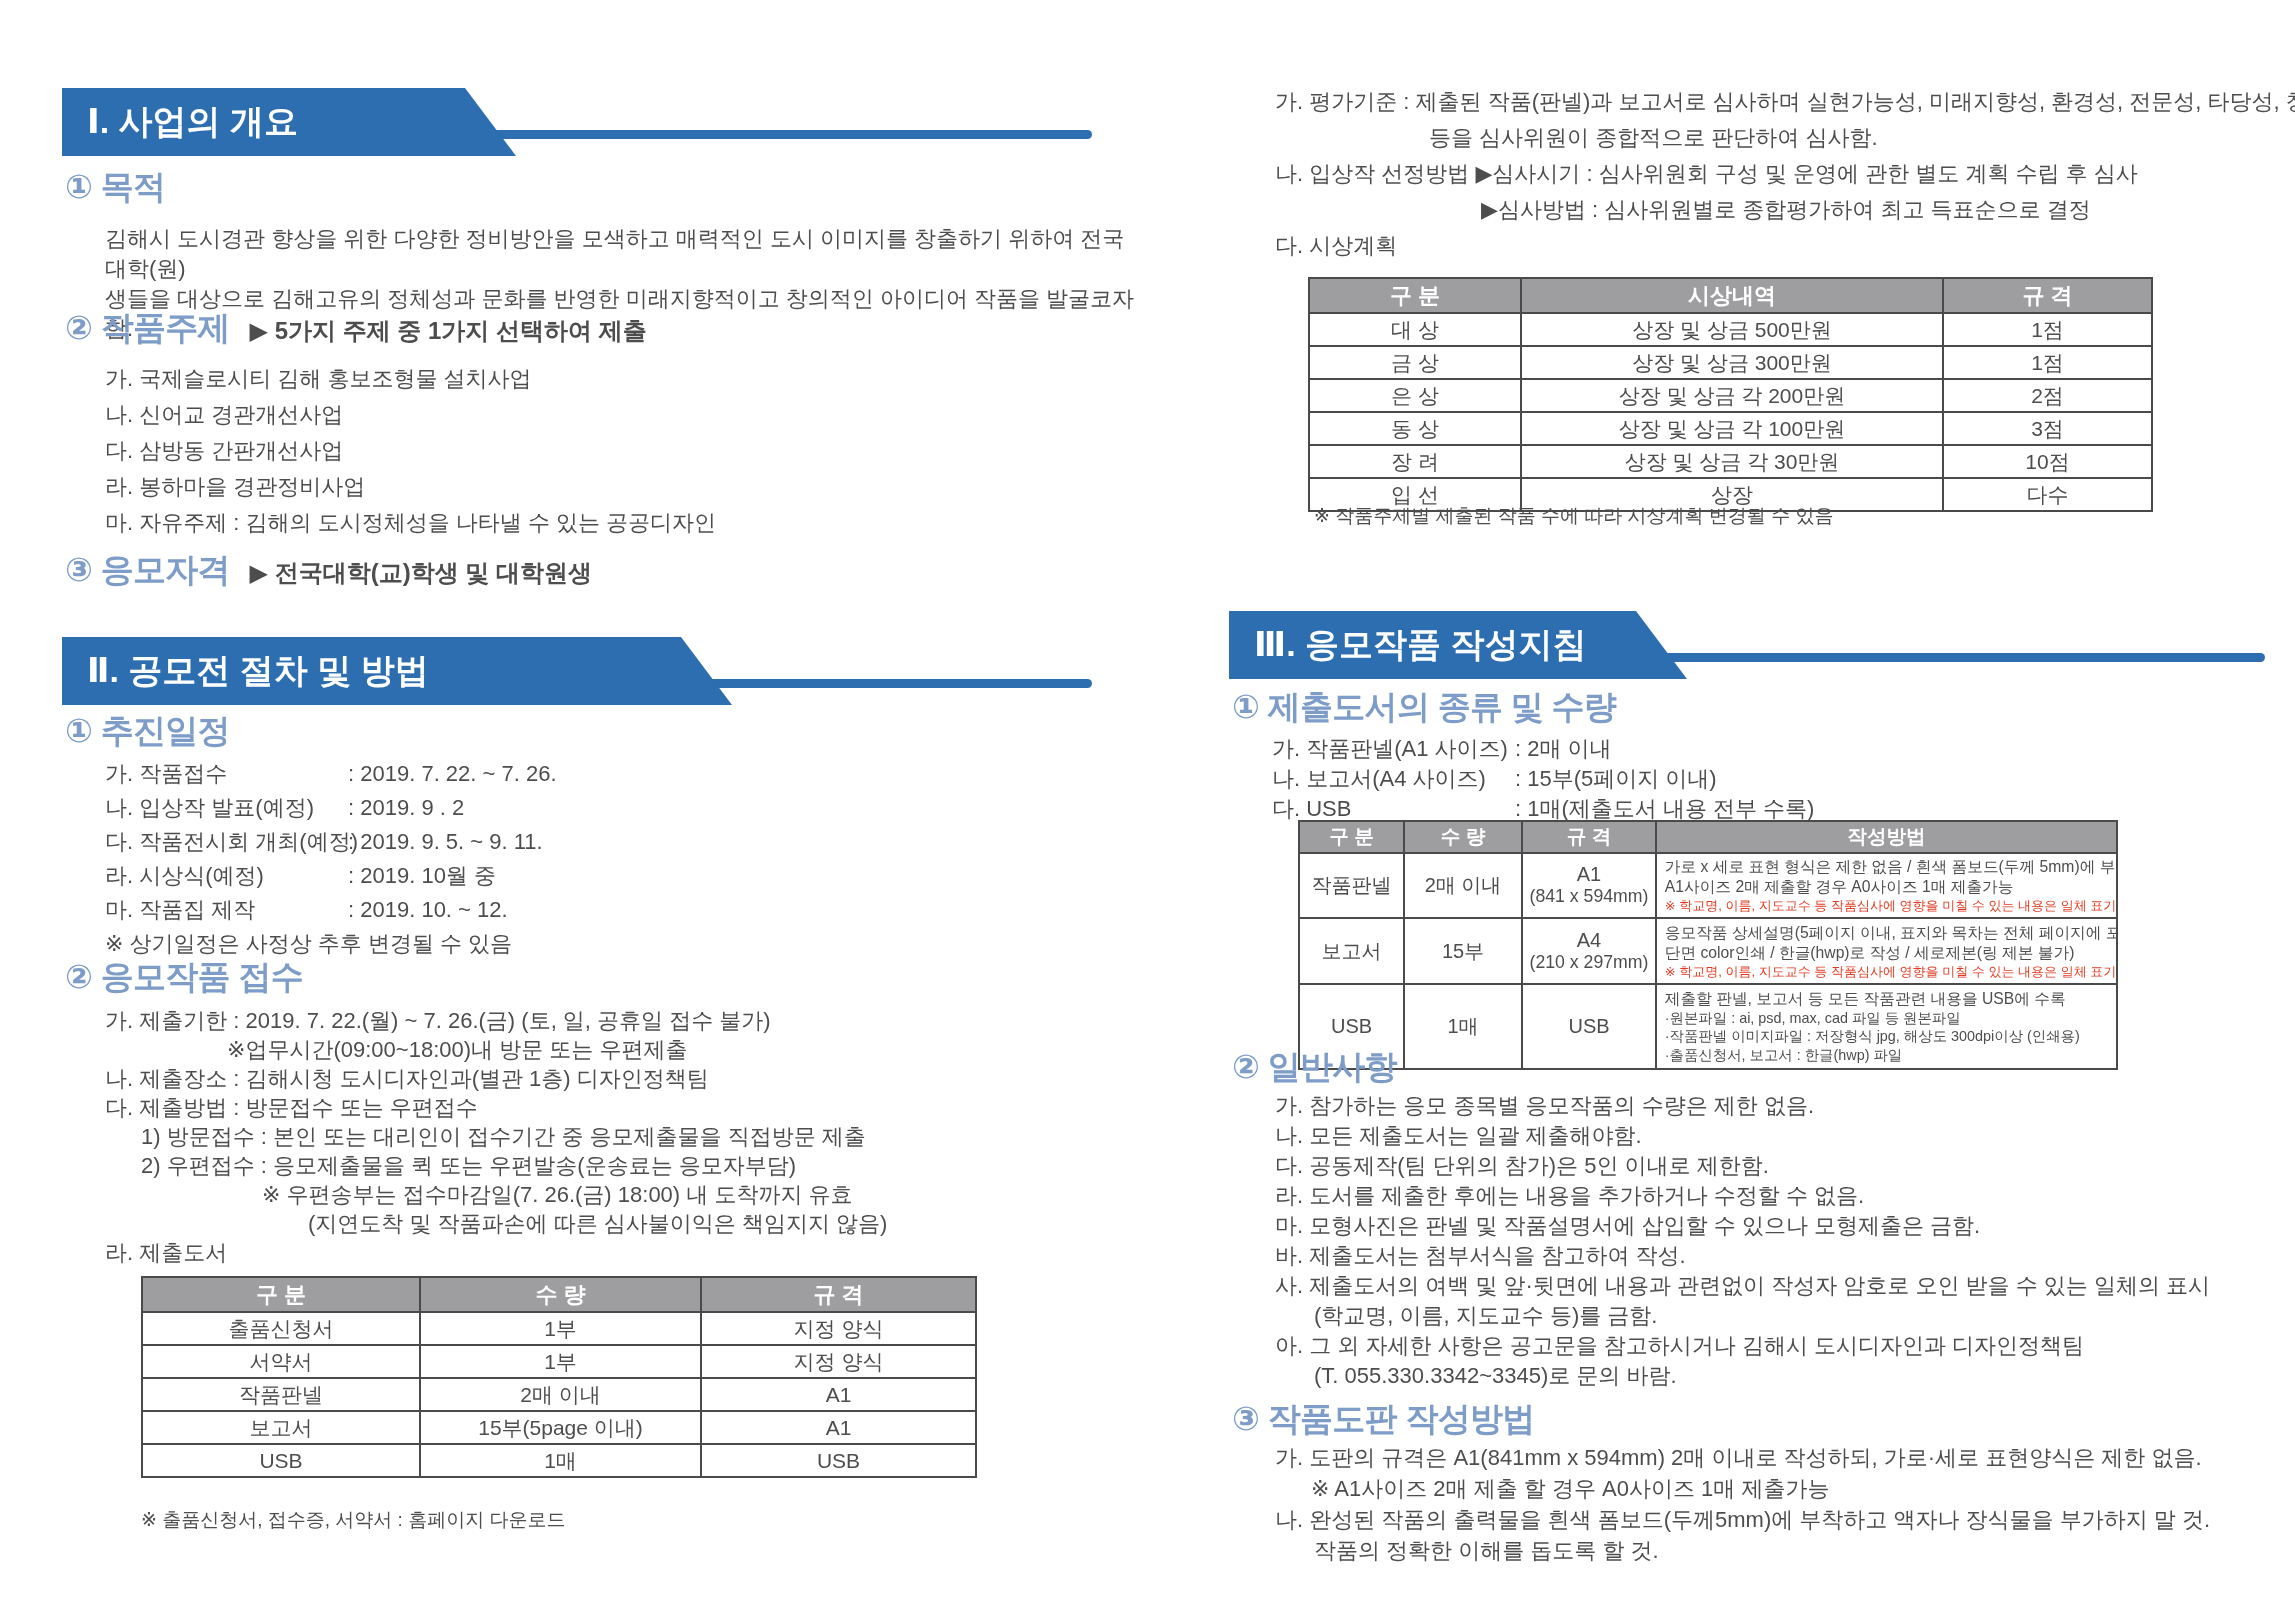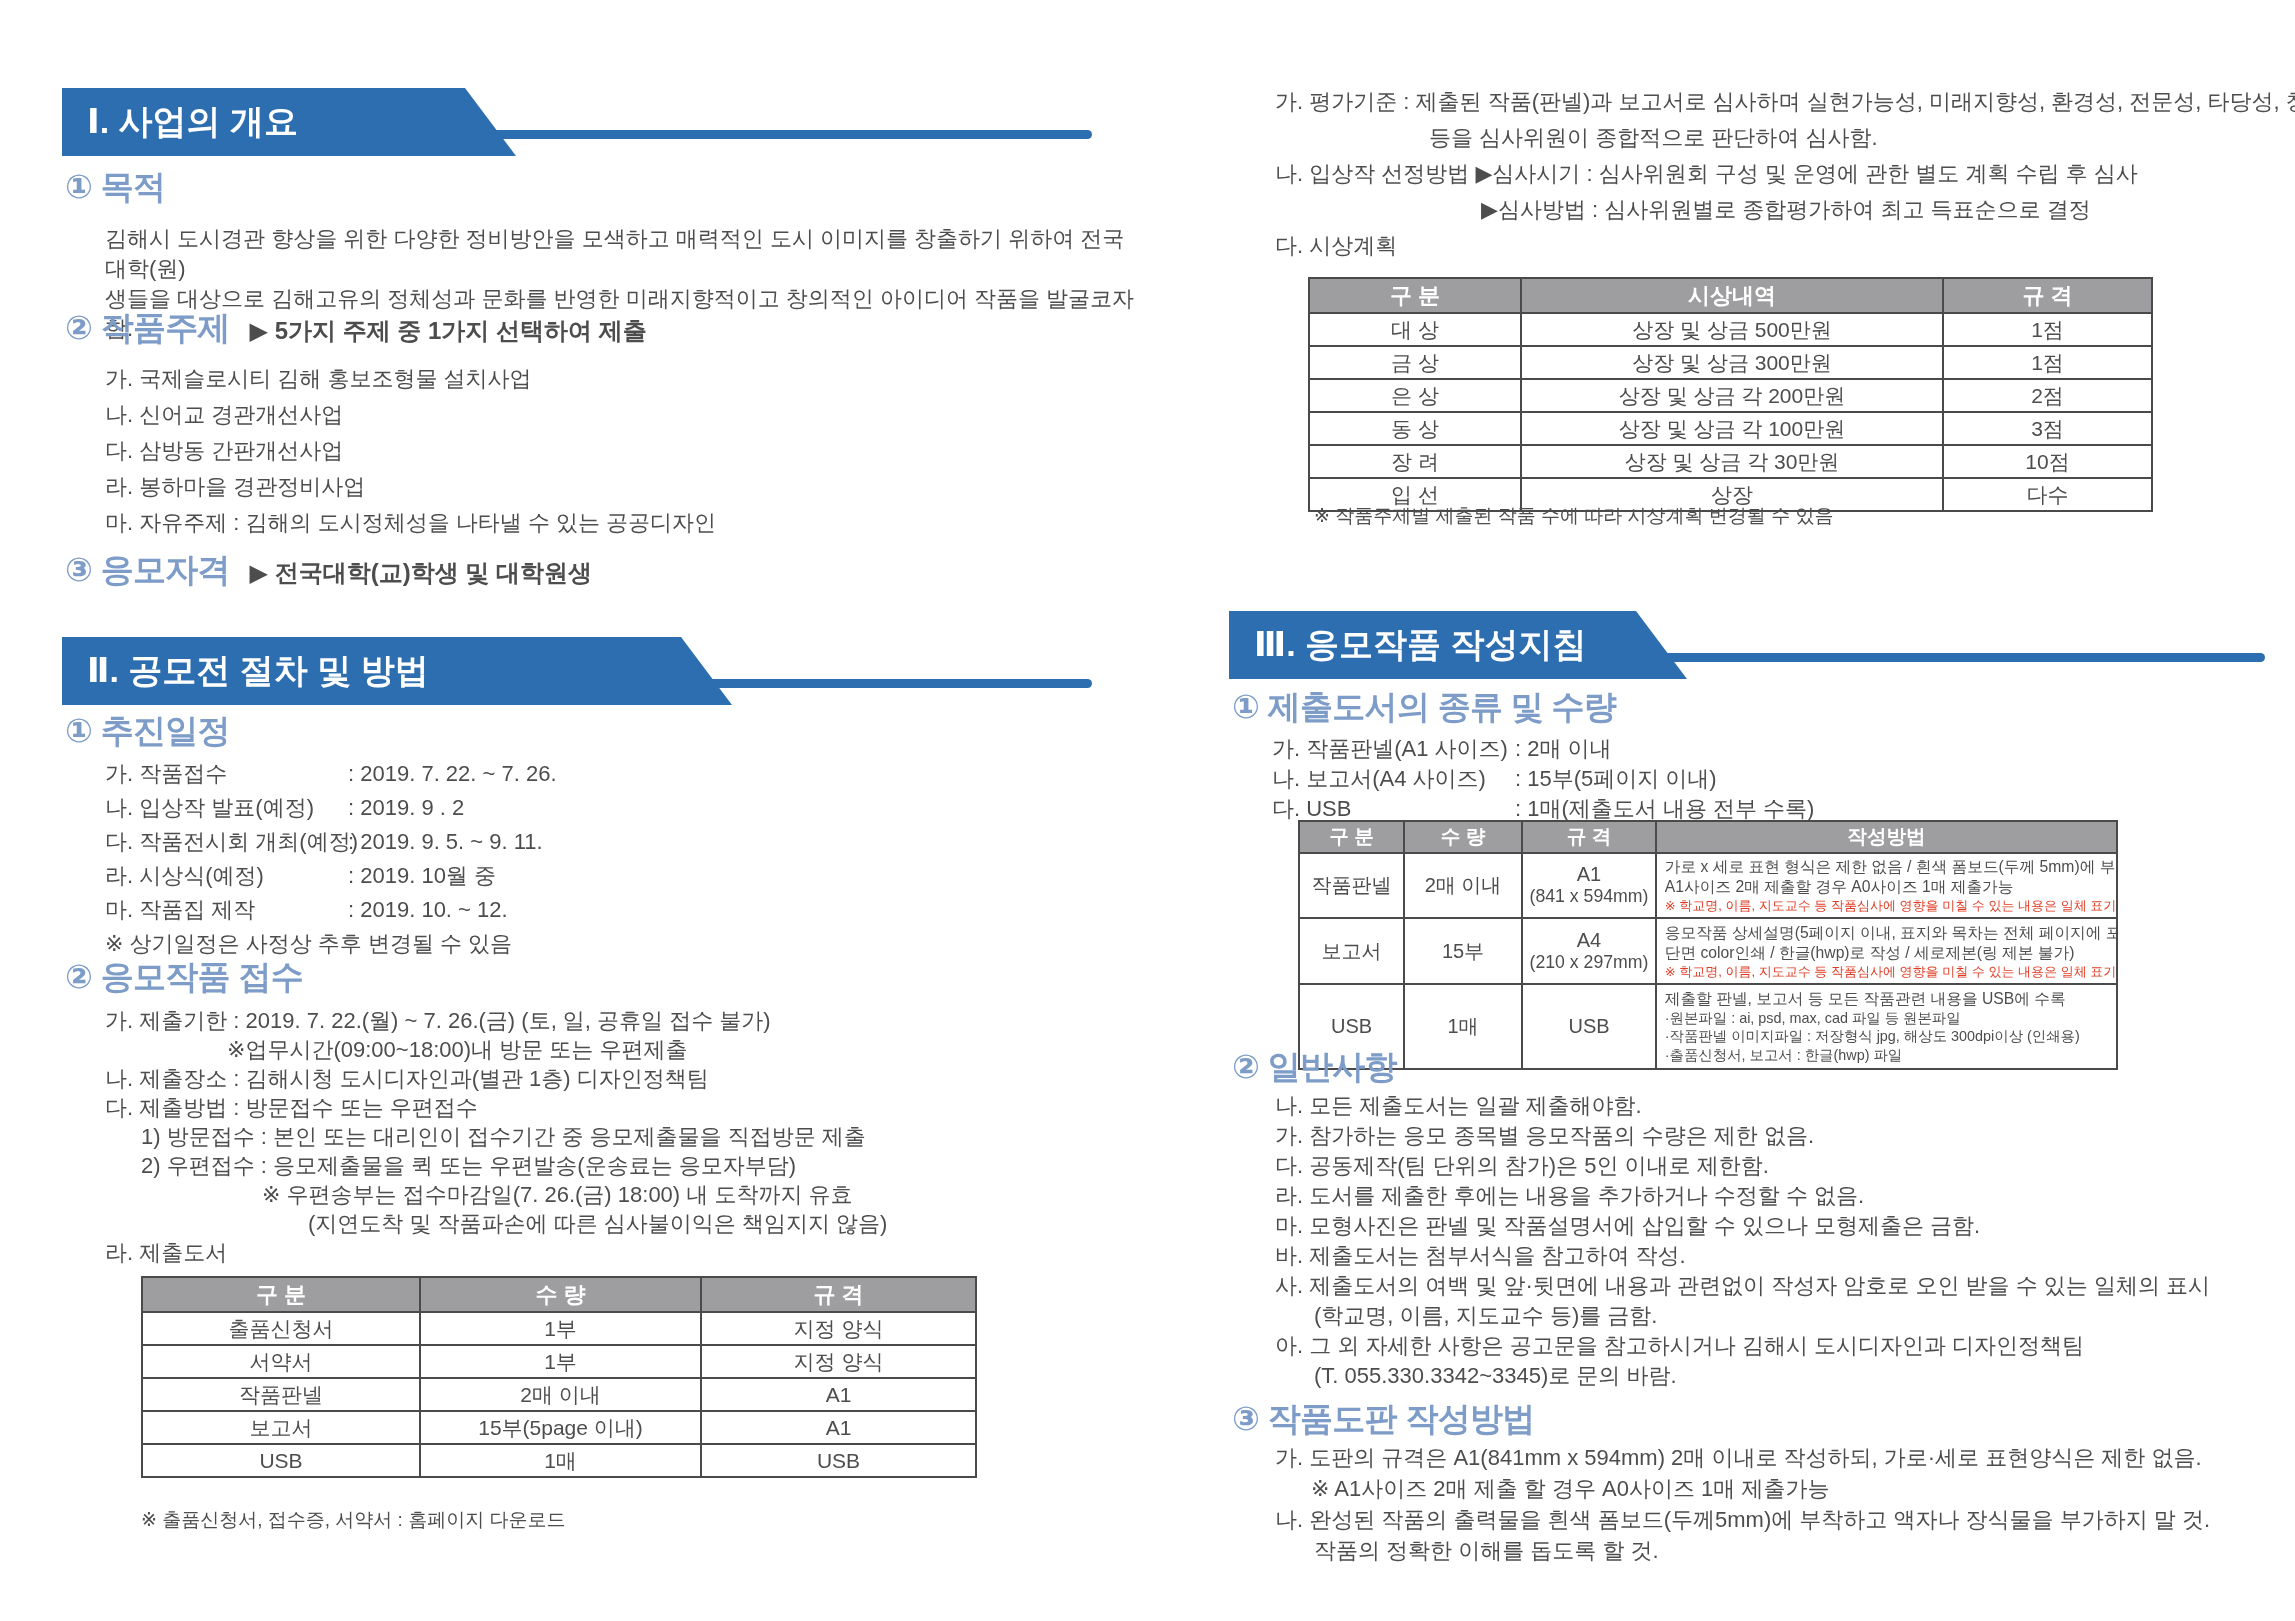--- a/index.html
+++ b/index.html
@@ -316,22 +316,22 @@
         <div class="b">·원본파일 : ai, psd, max, cad 파일 등 원본파일</div>
         <div class="b">·작품판넬 이미지파일 : 저장형식 jpg, 해상도 300dpi이상 (인쇄용)</div>
         <div class="b">·출품신청서, 보고서 : 한글(hwp) 파일</div>
       </td>
     </tr>
   </tbody>
     </table>
 
   <div class="abs h2" style="left:1232px;top:1045px;text-align:center;">② 일반사항</div>
   <div class="abs bodytext vlist lh46r" style="left:1275px;top:1091px;">
+    <div>가. 참가하는 응모 종목별 응모작품의 수량은 제한 없음.</div>
     <div>나. 모든 제출도서는 일괄 제출해야함.</div>
-    <div>가. 참가하는 응모 종목별 응모작품의 수량은 제한 없음.</div>
     <div>다. 공동제작(팀 단위의 참가)은 5인 이내로 제한함.</div>
     <div>라. 도서를 제출한 후에는 내용을 추가하거나 수정할 수 없음.</div>
     <div>마. 모형사진은 판넬 및 작품설명서에 삽입할 수 있으나 모형제출은 금함.</div>
     <div>바. 제출도서는 첨부서식을 참고하여 작성.</div>
     <div>사. 제출도서의 여백 및 앞·뒷면에 내용과 관련없이 작성자 암호로 오인 받을 수 있는 일체의 표시</div>
     <div class="gind">(학교명, 이름, 지도교수 등)를 금함.</div>
     <div>아. 그 외 자세한 사항은 공고문을 참고하시거나 김해시 도시디자인과 디자인정책팀</div>
     <div class="gind">(T. 055.330.3342~3345)로 문의 바람.</div>
   </div>
 

